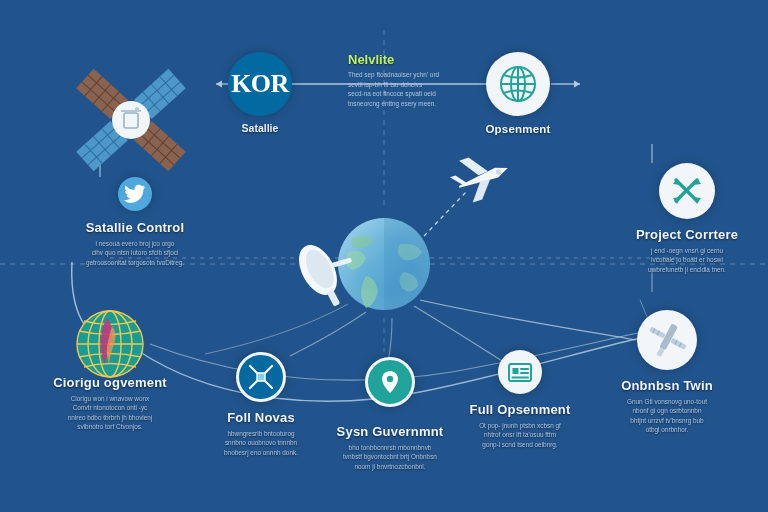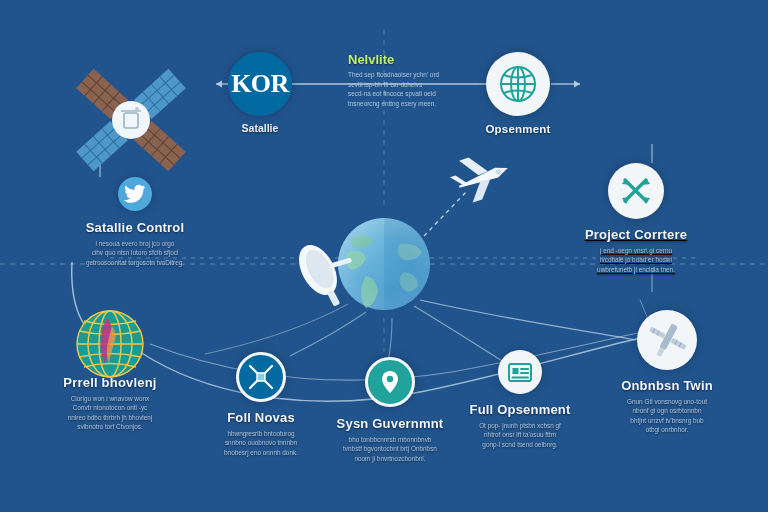--- a/index.html
+++ b/index.html
@@ -256,41 +256,41 @@
                  C2.2,20.84 4.7,21.6 7.38,21.6 c8.84,0 13.68,-7.33 13.68,-13.68
                  l-0.02,-0.62 C21.96,6.62 22.55,5.46 23,4.2 Z" fill="#FFFFFF"></path>
       </svg>
     </div>
     <div class="n-title lbl-lg" style="margin-top:9px;">Satallie Control</div>
     <div class="n-body body-sm" style="white-space:pre-line;margin-top:4px;">i nesoua evero broj jco orgo
 cihv quo ntsn lutoro sfcib sfjoci
 getroosoonitat torgosotn tvoDitreg.</div>
   </div>
 
-  <div class="node" style="left:561px;top:163px;width:150px;text-decoration:underline;">
+  <div class="node" style="left:612px;top:163px;width:150px;">
     <div class="disc white" style="width:56px;height:56px;">
       <svg width="34" height="34" viewBox="0 0 34 34">
         <g stroke="#1FA39A" stroke-width="3.4" fill="none" stroke-linecap="round">
           <line x1="6" y1="6" x2="27" y2="27"></line>
           <line x1="27" y1="6" x2="6" y2="27"></line>
         </g>
         <path d="M27,4 l4,6 l-8,1 Z" fill="#1FA39A"></path>
         <path d="M7,4 l-4,6 l8,1 Z" fill="#1FA39A"></path>
         <path d="M27,30 l4,-6 l-8,-1 Z" fill="#1FA39A"></path>
         <path d="M7,30 l-4,-6 l8,-1 Z" fill="#1FA39A"></path>
       </svg>
     </div>
     <div class="n-title lbl-lg" style="margin-top:8px;">Project Corrtere</div>
     <div class="n-body body-sm" style="white-space:pre-line;margin-top:4px;">j end -oegn vnsr\ gi cernu
 ivcobale jo boad er hoswi
 uwbrefunetb ji encldia tnen.</div>
   </div>
 
   <div class="node" style="left:30px;top:375px;width:160px;">
-    <div class="n-title lbl-lg">Prrell bhovlenj</div>
+    <div class="n-title lbl-lg">Ciorigu ogvement</div>
     <div class="n-body body-sm" style="white-space:pre-line;margin-top:4px;">Ciorigu won i wnavow wonx
 Convtr ntonotocon onti -yc
 nnireo bdbo tbrbrh jh bhovlenj
 svibnotro torf Ctvonjos.</div>
   </div>
 
   <div class="node" style="left:196px;top:352px;width:130px;">
     <div class="disc orange" style="width:44px;height:44px;border:3px solid #F3F7FA;">
       <svg width="30" height="30" viewBox="0 0 30 30">
         <g stroke="#FFFFFF" stroke-width="2.2" stroke-linecap="round">
@@ -308,21 +308,21 @@
 bnobesrj eno onnnh donk.</div>
   </div>
 
   <div class="node" style="left:325px;top:357px;width:130px;">
     <div class="disc teal" style="width:44px;height:44px;border:3px solid #F3F7FA;">
       <svg width="26" height="26" viewBox="0 0 26 26">
         <path d="M13,2 C8.6,2 5,5.6 5,10 c0,6 8,14 8,14 s8,-8 8,-14 C21,5.6 17.4,2 13,2 Z" fill="#FFFFFF"></path>
         <circle cx="13" cy="10" r="3.2" fill="#1FA39A"></circle>
       </svg>
     </div>
-    <div class="n-title lbl-lg" style="margin-top:9px;">Sysn Guvernmnt</div>
+    <div class="n-title lbl-lg" style="margin-top:17px;">Sysn Guvernmnt</div>
     <div class="n-body body-sm" style="white-space:pre-line;margin-top:4px;">bho tonbbcnnrsb mbonnbnvb
 tvnbstf bgvontocbnt brtj Onbnbsn
 noom ji bnvrtnozcbonbnl.</div>
   </div>
 
   <div class="node" style="left:455px;top:350px;width:130px;">
     <div class="disc white" style="width:44px;height:44px;">
       <svg width="28" height="28" viewBox="0 0 28 28">
         <rect x="3" y="6" width="22" height="17" rx="2" fill="none" stroke="#1FA39A" stroke-width="2"></rect>
         <rect x="6.5" y="10" width="6" height="6" fill="#1FA39A"></rect>

